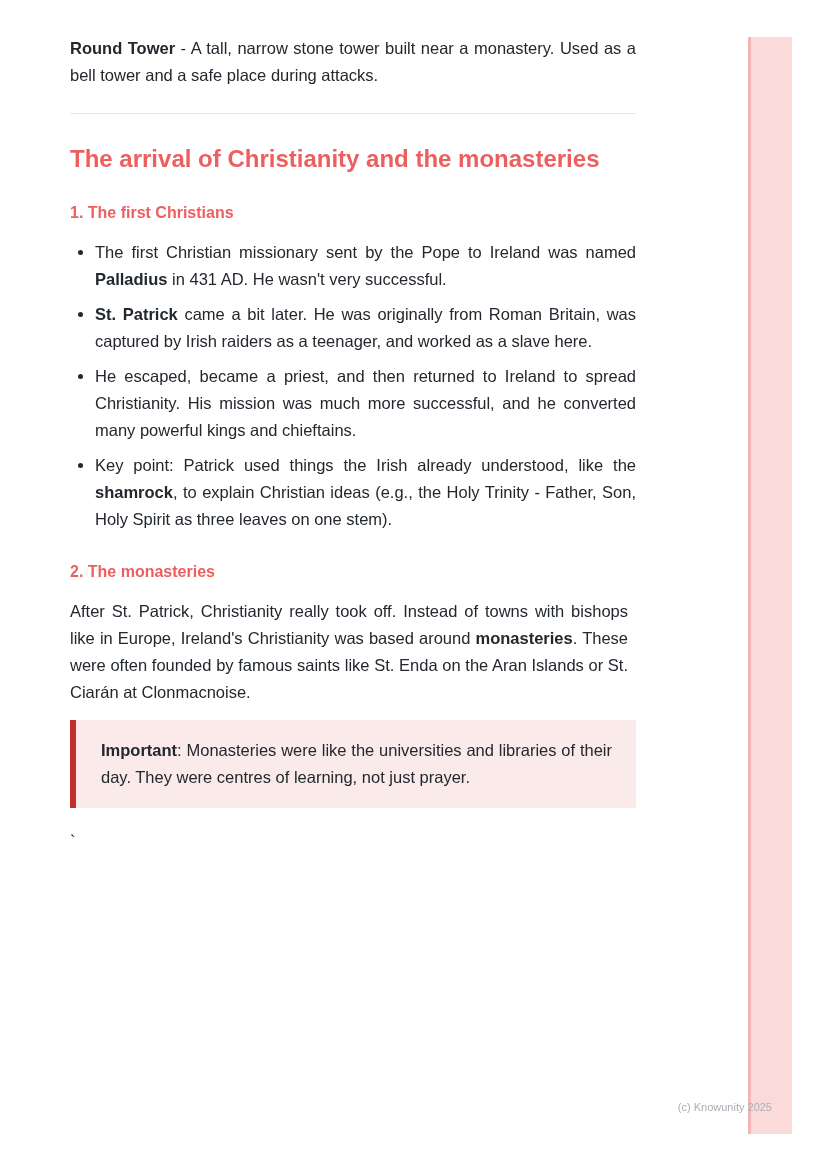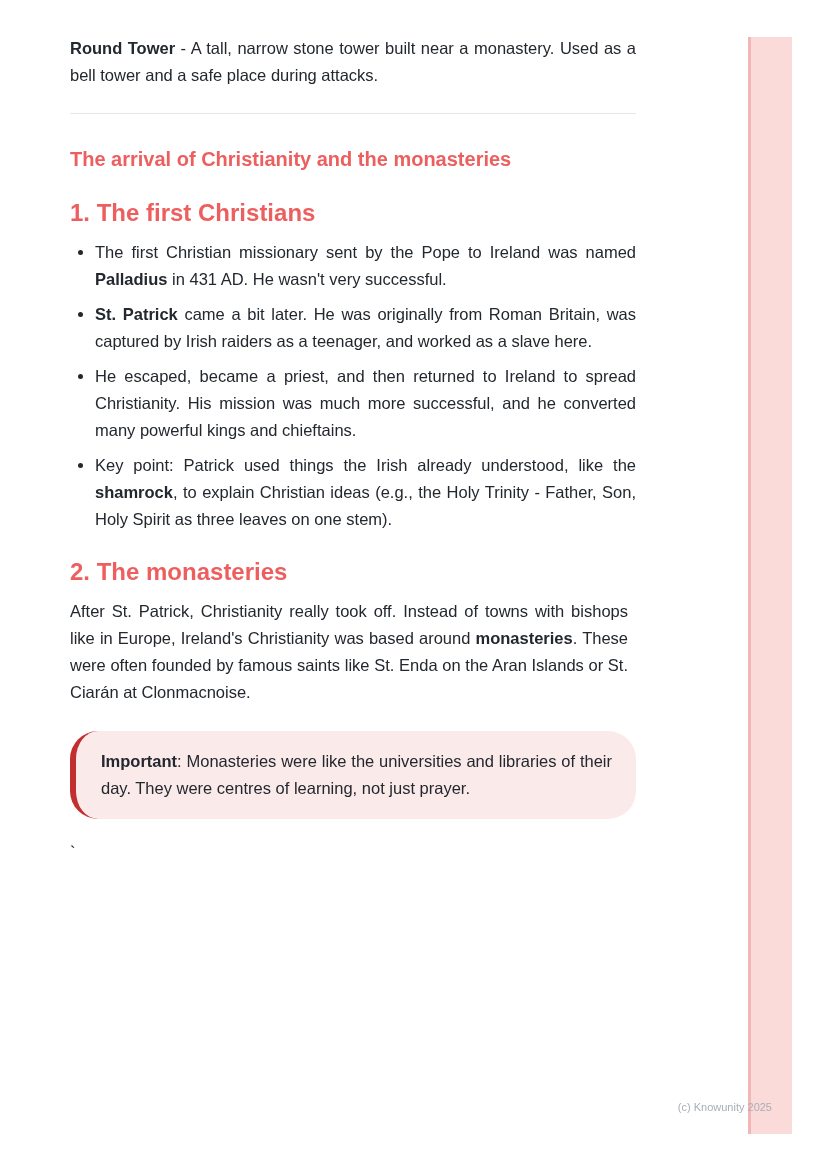--- a/index.html
+++ b/index.html
@@ -34,48 +34,47 @@
   }
   p.def { margin: 0 0 18px 0; }
   .divider {
     border: none;
     border-top: 1px solid #e4e6e9;
     margin: 24px 0 0 0;
     height: 0;
   }
   h1.section-title {
     color: #ed5f5f;
-    font-size: 20px;
+    font-size: 24px;
     line-height: 30px;
     margin: 30px 0 0 0;
     font-weight: bold;
     text-align: left;
   }
   h2.sub-heading {
     color: #ed5f5f;
-    font-size: 24px;
+    font-size: 16px;
     line-height: 26px;
     margin: 26px 0 0 0;
     font-weight: bold;
     text-align: left;
   }
   ul.bullets {
     margin: 13px 0 0 0;
     padding-left: 25px;
     list-style: disc;
   }
   ul.bullets li { margin-bottom: 8px; }
   ul.bullets li:last-child { margin-bottom: 0; }
   p.body-para { margin: 13px 8px 0 0; }
   .callout {
-    margin-top: 25px;
+    margin-top: 14px;
     background: #fbeaea;
     border-left: 6px solid #c22f2f;
     padding: 17px 24px 17px 25px;
-    border-radius: 28px;
   }
   .stray { margin-top: 20px; text-align: left; }
   .footer {
     position: absolute;
     top: 1101px;
     right: 56px;
     font-size: 11px;
     color: #a9aeb6;
     z-index: 2;
   }

